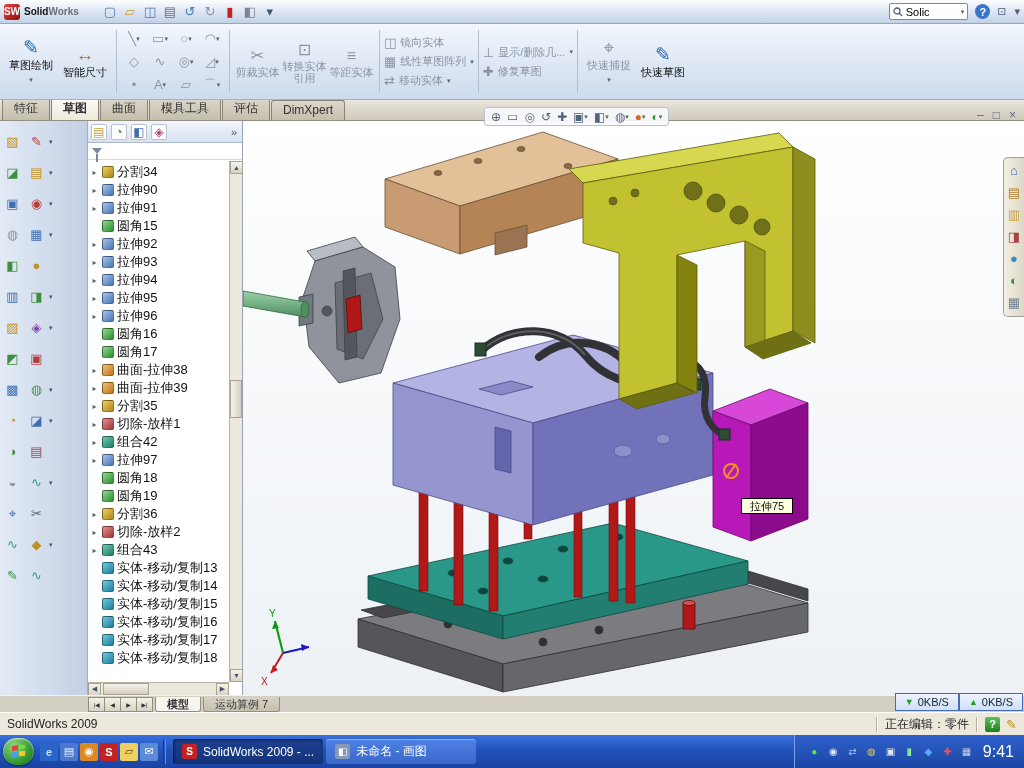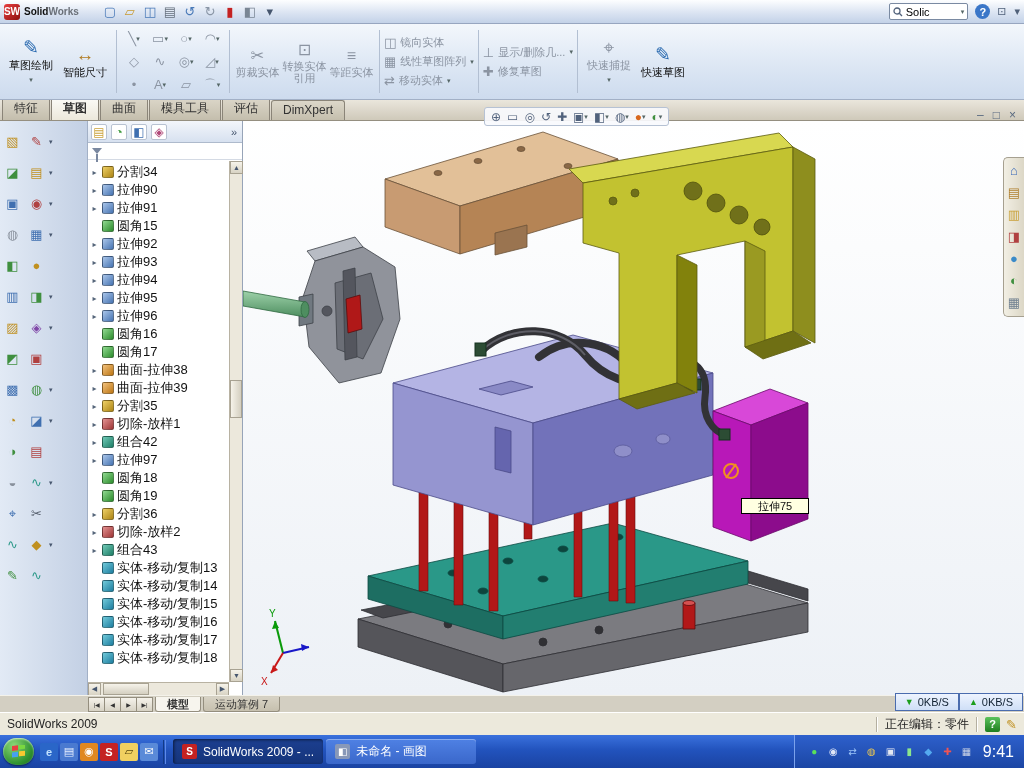--- a/index.html
+++ b/index.html
@@ -84,21 +84,21 @@
 .viewport{flex:1;position:relative;background:linear-gradient(#ffffff,#edf1f6);overflow:hidden}
 
 .float-vtb{position:absolute;top:107px;left:484px;height:19px;display:flex;align-items:center;gap:2px;
 background:rgba(248,250,253,.92);border:1px solid #b6c2d4;border-radius:3px;padding:0 4px;z-index:12}
 .vtb-ic{display:flex;align-items:center;font-size:12px;color:#51627c;padding:0 2px}
 .doc-controls{position:absolute;top:108px;right:8px;display:flex;gap:9px;color:#5a6a80;font-size:12px;z-index:12}
 .taskpane{position:absolute;top:36px;right:0;width:21px;display:flex;flex-direction:column;align-items:center;gap:8px;
 background:linear-gradient(90deg,#f2efe4,#dcd7c6);border:1px solid #a6a090;border-right:none;border-radius:5px 0 0 5px;padding:6px 0;z-index:6}
 .tp-ic{font-size:13px;line-height:14px}
 .vtooltip{position:absolute;left:498px;top:377px;background:#ffffe1;border:1px solid #000;
-font-size:11px;padding:0 16px;height:16px;line-height:15px;z-index:7;white-space:nowrap}
+font-size:11px;padding:0 8px;height:16px;line-height:15px;z-index:7;white-space:nowrap}
 
 .docbar{position:absolute;left:0;right:0;top:695px;height:17px;background:#d3cfc2;border-top:1px solid #f4f2ea;
 display:flex;align-items:center;padding-left:89px;z-index:8}
 .vcr-btn{width:17px;height:15px;font-size:6px;display:flex;align-items:center;justify-content:center;color:#333;
 background:linear-gradient(#f5f2ea,#d7d2c4);border:1px solid #948e7e;margin-left:-1px}
 .doc-tab{padding:0 11px;height:15px;line-height:15px;font-size:11px;border:1px solid #948e7e;border-top:none;
 background:linear-gradient(#d7d2c4,#c6c0ae);margin-left:2px;border-radius:0 0 3px 3px;color:#333;white-space:nowrap}
 .doc-tab.active{background:#f7f5ee;font-weight:bold}
 .netmeter{position:absolute;right:1px;top:693px;height:18px;display:flex;z-index:13}
 .net-cell{display:flex;align-items:center;gap:4px;background:linear-gradient(#eef4ff,#cfdff7);

